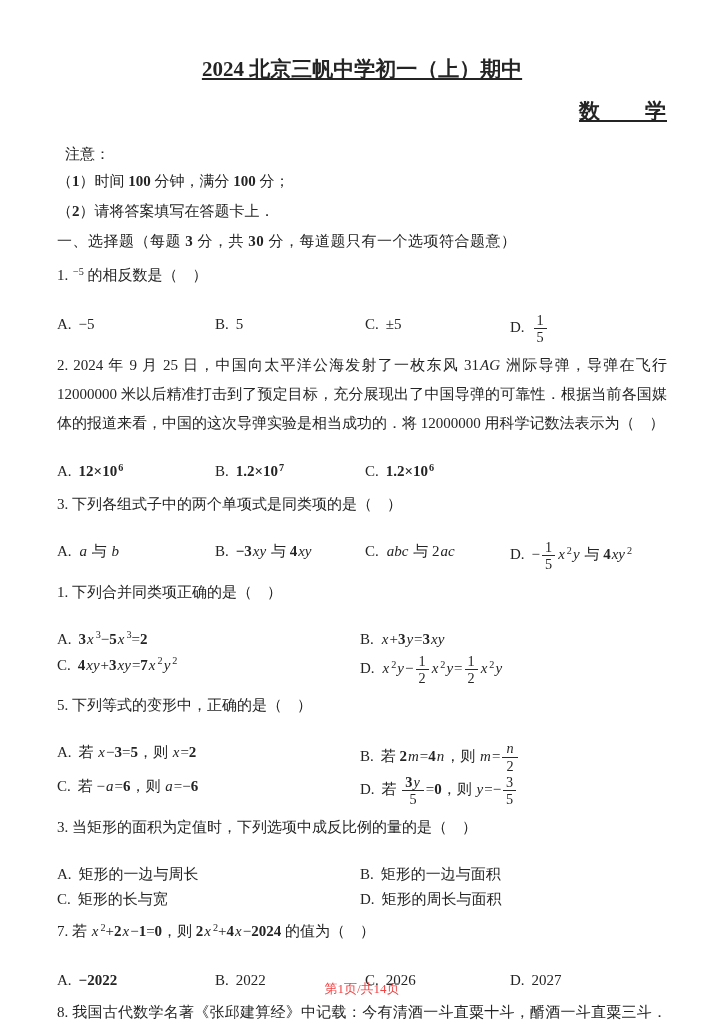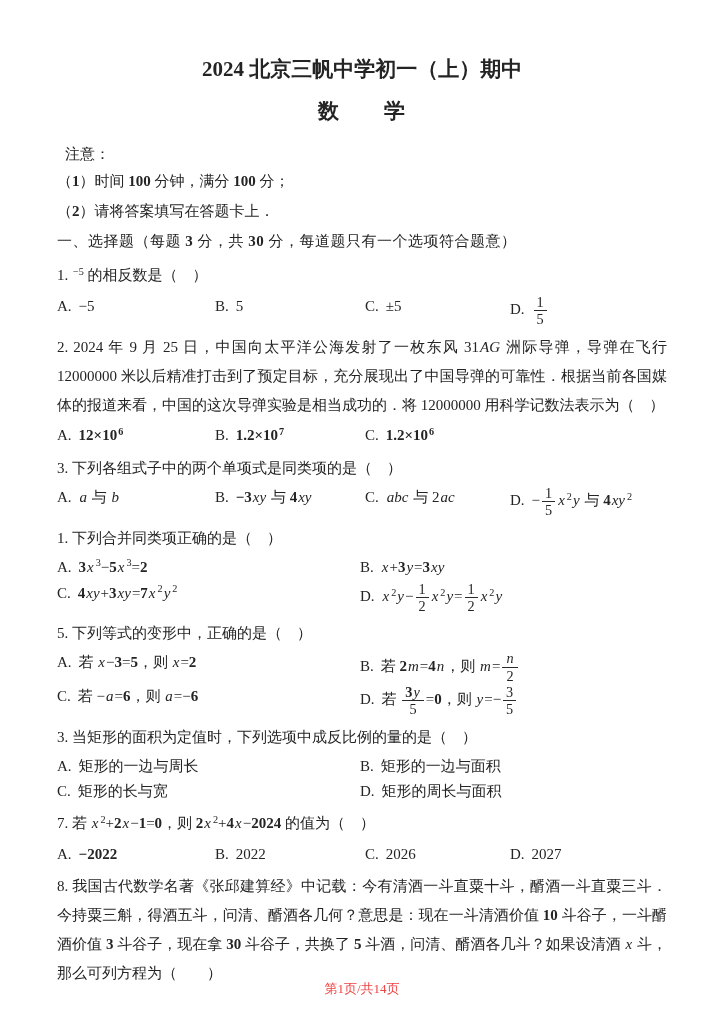--- a/index.html
+++ b/index.html
@@ -9,32 +9,32 @@
     width:724px; height:1024px;
     margin:0 auto;
     background:#ffffff;
     color:#242424;
     font-family:"Liberation Serif","DejaVu Serif",serif;
     font-size:15px;
     overflow:hidden;
   }
   .content { padding:56px 57px 0 57px; }
 
-  .title { text-align:center; font-weight:bold; font-size:21px; line-height:26px; }
-  .title-sub { margin-top:16px; letter-spacing:1px; }
+  .title { text-align:center; font-weight:bold; font-size:21px; line-height:26px;text-decoration:underline; }
+  .title-sub { margin-top:16px; letter-spacing:1px;text-align:right; }
 
   .notice-label { margin-top:18px; line-height:24px;margin-left:8px; }
   .notice-item  { line-height:30px; }
   .section-heading { line-height:30px; letter-spacing:0.5px; }
 
   .question { }
   .stem { line-height:28px; margin-top:5px; text-align:justify; }
   .stem.par { line-height:29px; }
 
-  .opts { margin-top:3px; }
+  .opts { margin-top:21px; }
   .opts.cols4 { display:grid; grid-template-columns:158px 150px 145px 1fr; align-items:start; }
   .opts.cols2 { display:grid; grid-template-columns:303px 1fr; align-items:start; }
   .opt { line-height:25px; }
   .olabel { margin-right:7px; }
 
   b { font-weight:bold; }
   i { font-style:italic; padding:0 1px; }
 
   sup { font-size:0.68em; position:relative; top:-0.5em; vertical-align:baseline; margin-left:1px; }
 

